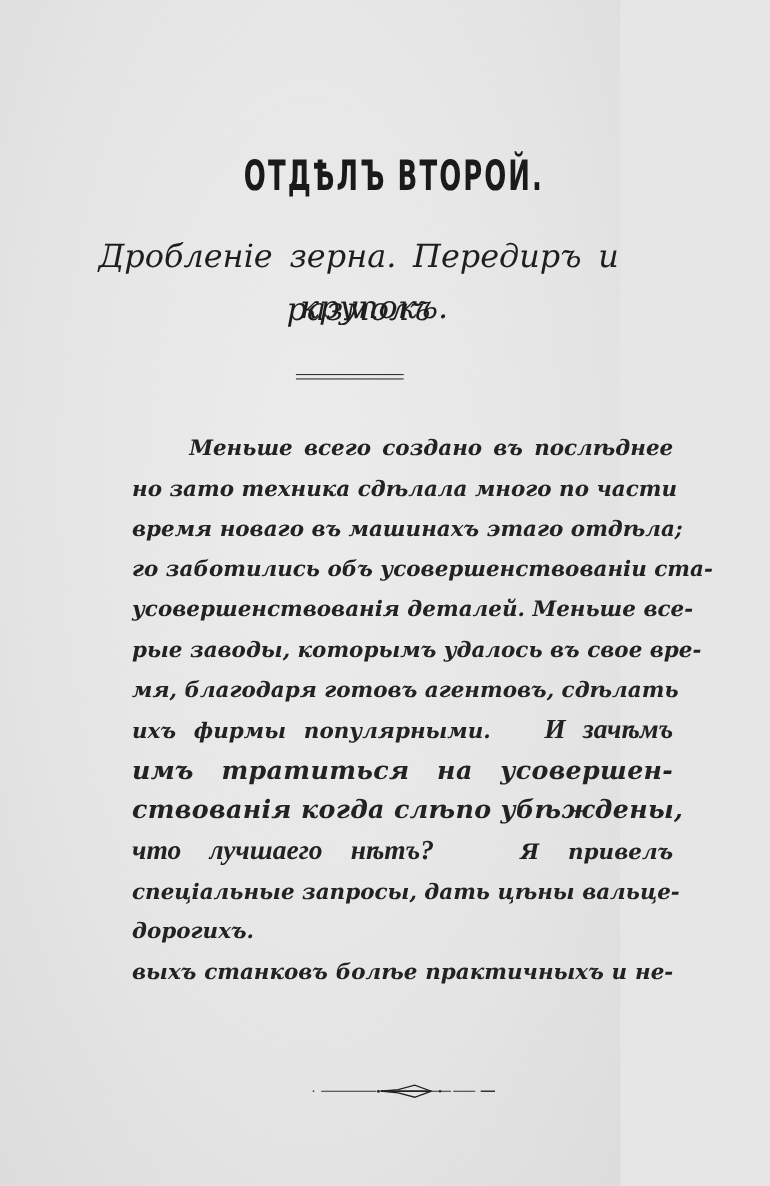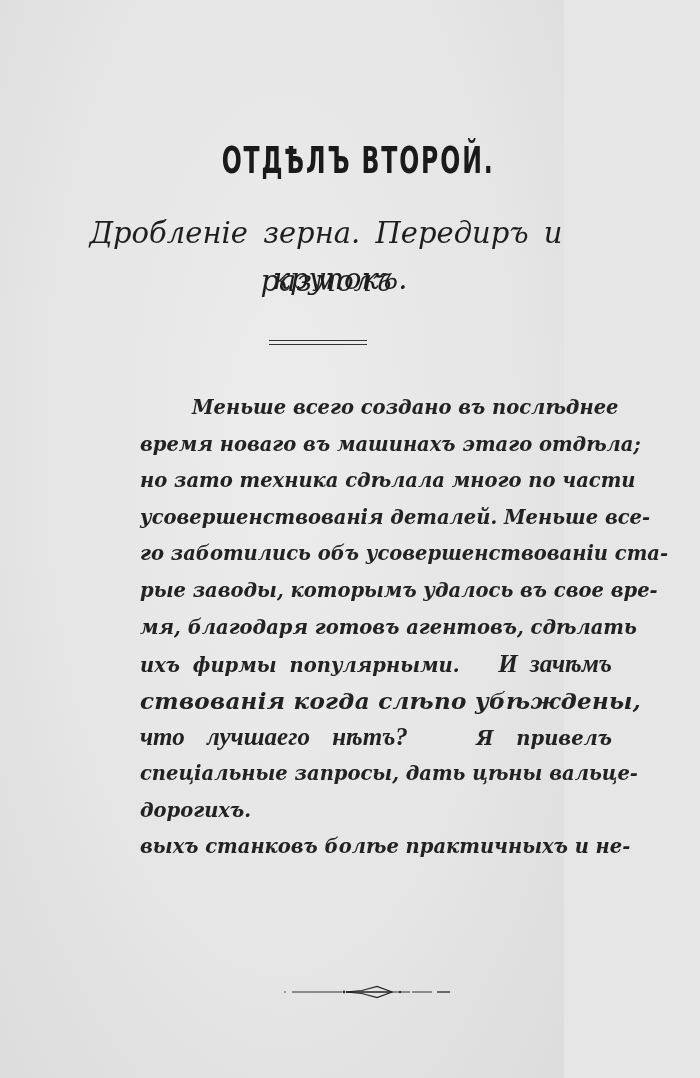--- a/index.html
+++ b/index.html
@@ -73,21 +73,20 @@
       height: 36.6px;
       line-height: 36.6px;
       font-family: "DejaVu Serif", serif;
       font-style: italic;
       font-weight: bold;
       font-size: 19.5px;
       text-align: justify;
       text-align-last: justify;
       white-space: nowrap;
       color: #222;
-      margin-left: 20px;
     }
     .line.indent { padding-left: 52px; }
     .line.last { text-align-last: left; }
     .line.big {
       font-size: 23px;
       letter-spacing: 0.3px;
     }
     .line .big-part {
       font-size: 25px;
       font-family: Liberation Serif, serif;
@@ -108,27 +107,28 @@
 
   <h1 class="section-title">ОТДѢЛЪ ВТОРОЙ.</h1>
 
   <p class="subtitle l2">крупокъ.</p>
   <p class="subtitle l1">Дробленiе зерна. Передиръ и размолъ</p>
 
   <div class="rule-double"></div>
 
   <div class="body-text">
     <span class="line indent">Меньше всего создано въ послѣднее</span>
+    <span class="line">но зато техника сдѣлала много по части</span>
     <span class="line">время новаго въ машинахъ этаго отдѣла;</span>
-    <span class="line">но зато техника сдѣлала много по части</span>
+    <span class="line">го заботились объ усовершенствованiи ста-</span>
     <span class="line">усовершенствованiя деталей. Меньше все-</span>
-    <span class="line">го заботились объ усовершенствованiи ста-</span>
     <span class="line">рые заводы, которымъ удалось въ свое вре-</span>
     <span class="line">мя, благодаря готовъ агентовъ, сдѣлать</span>
     <span class="line"><span>ихъ фирмы популярными.</span>&nbsp;&nbsp;&nbsp;<span class="big-part">И зачѣмъ</span></span>
+    <span class="line big">имъ тратиться на усовершен-</span>
     <span class="line big">ствованiя когда слѣпо убѣждены,</span>
     <span class="line"><span class="big-part">что лучшаего нѣтъ?</span>&nbsp;&nbsp;&nbsp;<span>Я привелъ</span></span>
     <span class="line">спецiальные запросы, дать цѣны вальце-</span>
     <span class="line last">дорогихъ.</span>
     <span class="line">выхъ станковъ болѣе практичныхъ и не-</span>
   </div>
 
   <svg class="ornament" viewBox="0 0 170 14">
     <circle cx="3" cy="7" r="0.8" fill="#444"></circle>
     <line x1="10" y1="7" x2="60" y2="7" stroke="#333" stroke-width="1"></line>

